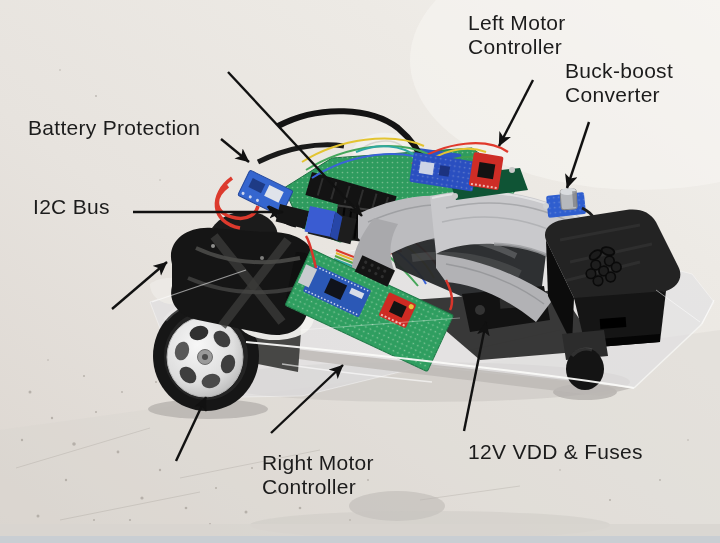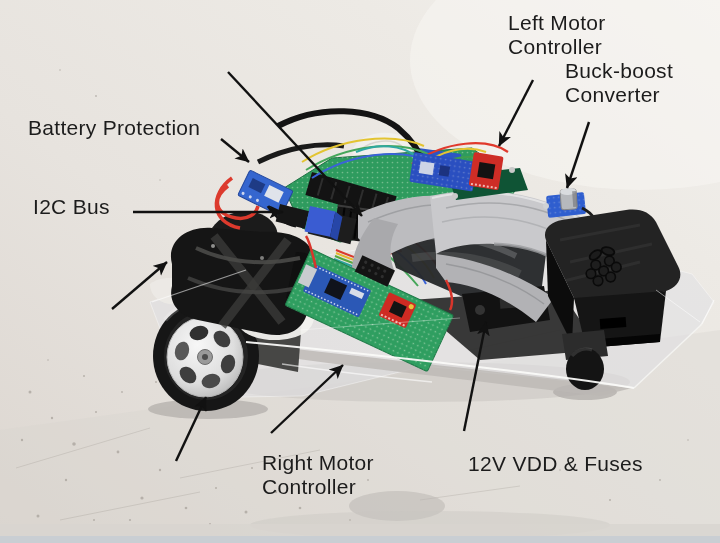--- a/index.html
+++ b/index.html
@@ -14,27 +14,27 @@
     position:absolute;
     color:#1c1c1c;
     font-size:21px;
     line-height:24px;
     letter-spacing:0.3px;
     font-weight:400;
     white-space:normal;
   }
   .lbl.nowrap{white-space:nowrap;}
   #lbl-vcc{left:66px;top:34px;}
-  #lbl-left-motor{left:468px;top:11px;width:112px;margin-left:40px;}
+  #lbl-left-motor{left:468px;top:11px;width:112px;}
   #lbl-buck-boost{left:565px;top:59px;width:118px;}
   #lbl-battery-protection{left:28px;top:116px;}
   #lbl-i2c{left:33px;top:195px;}
   #lbl-battery-holder{left:18px;top:320px;}
   #lbl-right-motor{left:262px;top:451px;width:124px;}
-  #lbl-12v{left:468px;top:452px;}
+  #lbl-12v{left:468px;top:440px;}
 </style>
 </head>
 <body>
 
 <div class="stage">
 
 <svg width="720" height="543" viewBox="0 0 720 543">
   <defs>
     <linearGradient id="floorG" x1="0" y1="1" x2="1" y2="0">
       <stop offset="0" stop-color="#dcd6d0"></stop>

